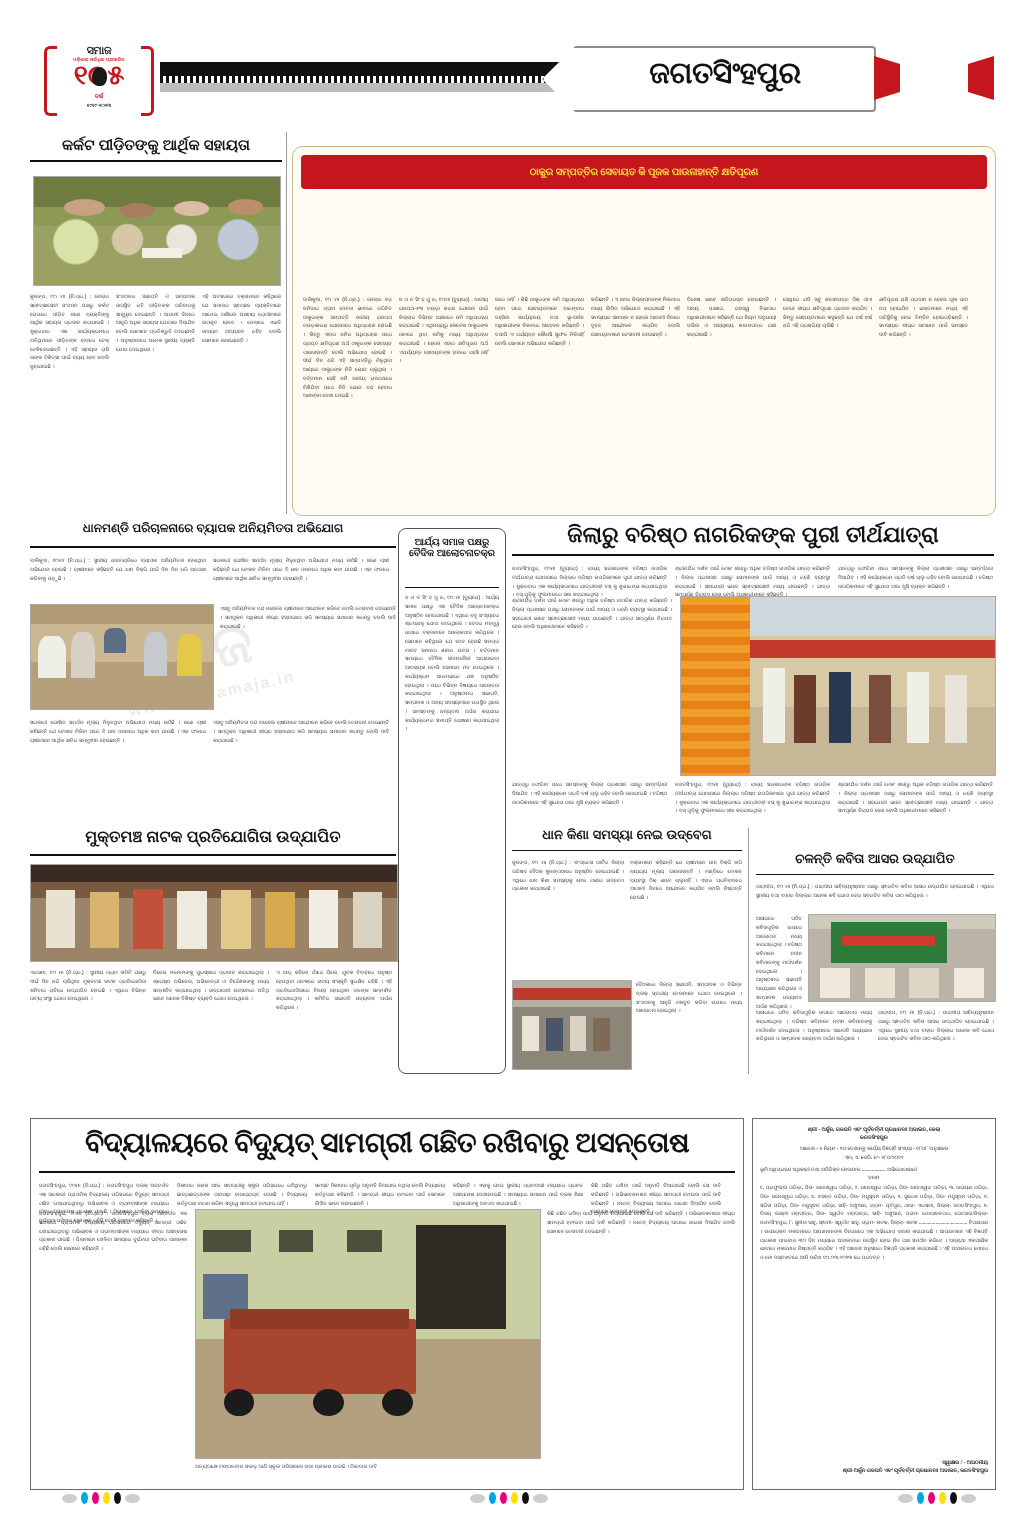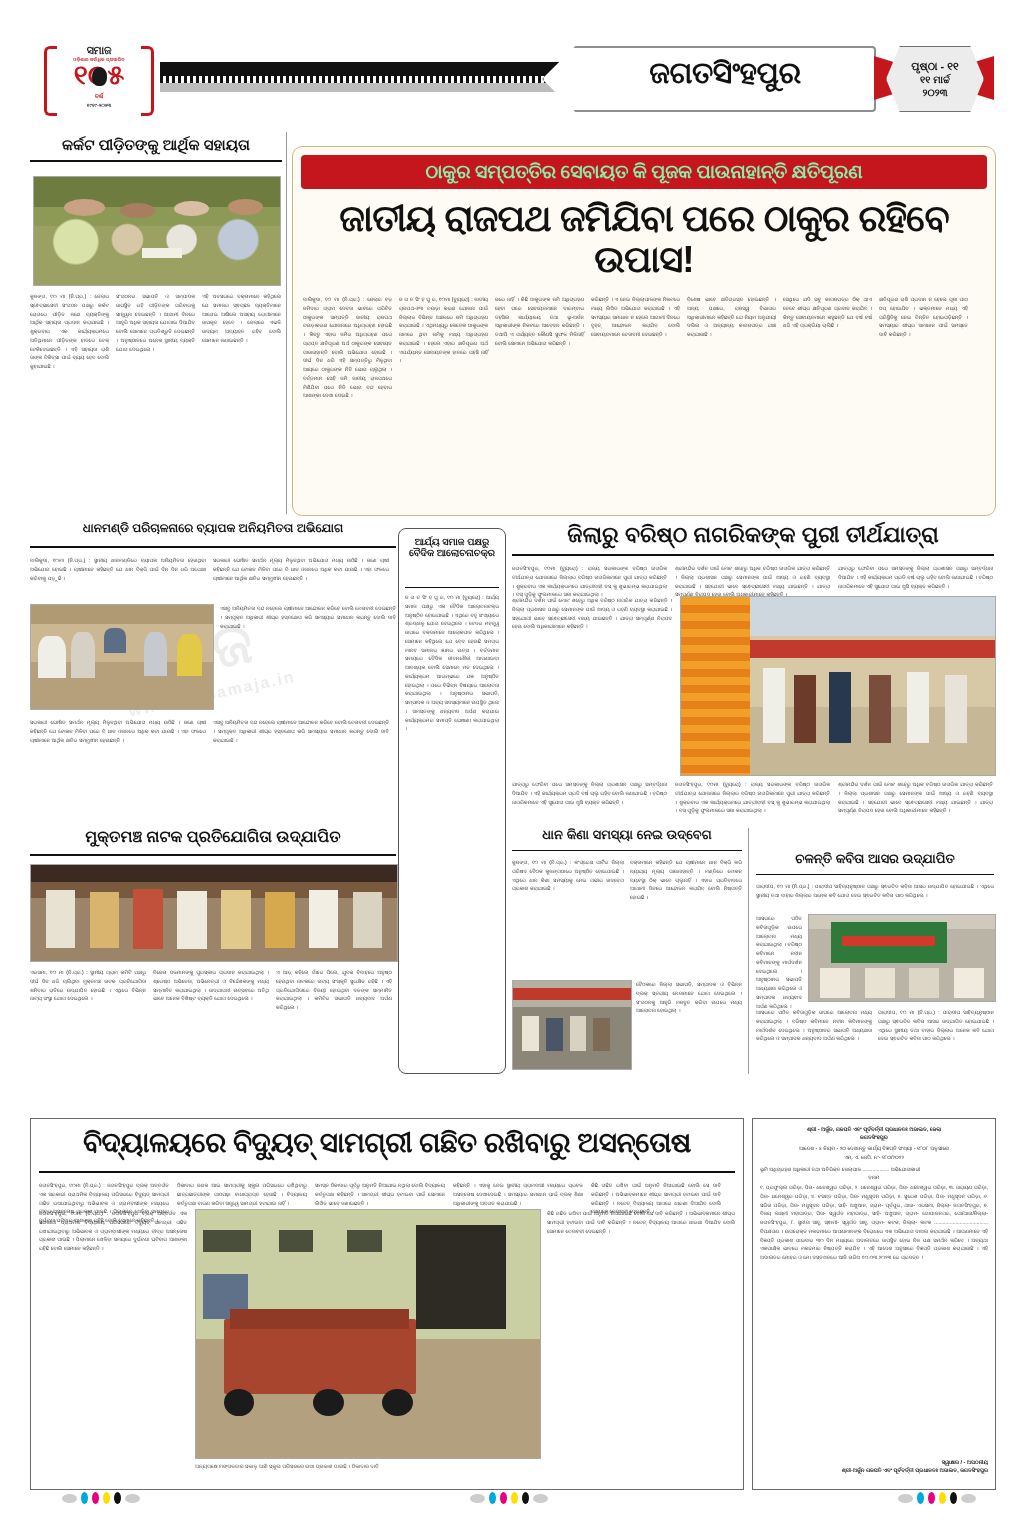--- a/index.html
+++ b/index.html
@@ -38,26 +38,26 @@
   .datebox .d3{font-size:10px;font-weight:bold;color:#111;}
 
   
   .hl{font-weight:bold;color:#111;text-align:center;line-height:1.15;}
   .rule{background:#111;}
   .photo{background:#cfcfcf;position:relative;overflow:hidden;border:.5px solid #aaa;}
   .cap{font-size:5.2px;color:#333;line-height:1.5;text-align:justify;}
   .body{font-size:5.1px;color:#1b1b1b;line-height:1.72;text-align:justify;
         hyphens:auto;word-spacing:.2px;}
   .colrule{position:absolute;width:.6px;background:#9a9a9a;}
-  .box{position:absolute;border:1px solid #6a6a6a;}
+  .box{position:absolute;border:1px solid #6a6a6a;font-family:Liberation Serif, serif;}
 
   
   .lead-wrap{position:absolute;left:292px;top:146px;width:702px;height:368px;border:1px solid #cbb98a;border-radius:10px;background:#fdfbf3;}
   .kicker{position:absolute;left:8px;top:8px;width:686px;height:34px;background:#c4161c;border-radius:4px;display:flex;align-items:center;justify-content:center;}
-  .kicker span{font-size:19px;font-weight:bold;color:#86efac;letter-spacing:-.2px;font-family:Liberation Serif, serif;}
+  .kicker span{font-size:10px;font-weight:bold;color:#fde047;letter-spacing:-.2px;}
   .big-hl{position:absolute;left:8px;top:52px;width:686px;font-size:37px;font-weight:bold;color:#111;text-align:center;letter-spacing:-1px;line-height:1.1;}
 
   
   .regmark{position:absolute;bottom:16px;display:flex;gap:4px;align-items:center;}
   .regmark i{display:block;width:11px;height:11px;border-radius:50%;}
   .regmark i.e{width:15px;height:9px;background:#cdcdcd;border-radius:50%;}
   .regmark i.c{width:7px;height:12px;background:#00a7e1;}
   .regmark i.m{width:7px;height:12px;background:#e6007e;}
   .regmark i.y{width:7px;height:12px;background:#ffde00;}
   .regmark i.k{width:7px;height:12px;background:#111;}
@@ -87,25 +87,20 @@
     <div class="mbar"></div>
     <div class="mbar2"></div>
     <div class="mbar3"></div>
     <div class="mtip"></div>
     <div class="mplate"></div>
     <div class="mtitle">ଜଗତସିଂହପୁର</div>
 
     <div class="datebox">
       <div class="redl"></div>
       <div class="redr"></div>
-      <div class="hex">
-        <div class="d1">ପୃଷ୍ଠା - ୧୧</div>
-        <div class="d2">୧୧ ମାର୍ଚ୍ଚ</div>
-        <div class="d3">୨୦୨୩</div>
-      </div>
     </div>
   </div>
 
   <div class="wmark">
     <span>ସମାଜ</span>
     <small>www.thesamaja.in</small>
   </div>
 
   <div style="position:absolute;left:30px;top:132px;width:252px;height:380px;">
     <div class="hl" style="font-size:15px;padding-top:4px;">କର୍କଟ ପୀଡ଼ିତଙ୍କୁ ଆର୍ଥିକ ସହାୟତା</div>
@@ -130,21 +125,20 @@
       <div class="body" style="width:79px;">ସଂଗଠନର ସଭାପତି ଓ ସମ୍ପାଦକ ଉପସ୍ଥିତ ରହି ପୀଡ଼ିତଙ୍କ ପରିବାରକୁ ସାନ୍ତ୍ୱନା ଦେଇଛନ୍ତି । ଆଗାମୀ ଦିନରେ ଆହୁରି ଅଧିକ ସହାୟତା ଯୋଗାଇ ଦିଆଯିବ ବୋଲି ସେମାନେ ପ୍ରତିଶ୍ରୁତି ଦେଇଛନ୍ତି । ଅନୁଷ୍ଠାନରେ ଅନେକ ସ୍ଥାନୀୟ ବ୍ୟକ୍ତି ଯୋଗ ଦେଇଥିଲେ ।</div>
       <div class="body" style="width:79px;">ଏହି ଅବସରରେ ବକ୍ତାମାନେ କହିଥିଲେ ଯେ ସମାଜର ସ୍ଵଚ୍ଛଳ ବ୍ୟକ୍ତିମାନେ ଆଗେଇ ଆସିଲେ ଅସହାୟ ରୋଗୀମାନେ ଉପକୃତ ହେବେ । ଜେଲାରେ ଏଭଳି ଉଦ୍ୟମ ଅବ୍ୟାହତ ରହିବ ବୋଲି ସେମାନେ ଜଣାଇଛନ୍ତି ।</div>
     </div>
   </div>
   <div class="colrule" style="left:286px;top:132px;height:382px;"></div>
 
   <div class="lead-wrap">
     <div class="kicker">
       <span>ଠାକୁର ସମ୍ପତ୍ତିର ସେବାୟତ କି ପୂଜକ ପାଉନାହାନ୍ତି କ୍ଷତିପୂରଣ</span>
     </div>
-    <div class="big-hl">ଜାତୀୟ ରାଜପଥ ଜମିଯିବା ପରେ ଠାକୁର ରହିବେ ଉପାସ!</div>
 
     <div style="position:absolute;left:10px;top:148px;width:682px;display:flex;gap:7px;">
       <div class="body" style="width:89px;">ବାଲିକୁଦା, ୧୦ ମା (ନି.ପ୍ର.) : ଜେଲାର ବଡ଼ ଜମିଦାର ଗ୍ରାମ ଦେବତା ଭାବରେ ପରିଚିତ ଠାକୁରଙ୍କ ସମ୍ପତ୍ତି ଜାତୀୟ ରାଜପଥ ଚଉଡ଼ାକରଣ ଯୋଜନାରେ ଅଧିଗ୍ରହଣ ହୋଇଛି । କିନ୍ତୁ ଏହାର ଜମିର ଅଧିଗ୍ରହଣ ପରେ ପ୍ରାପ୍ତ କ୍ଷତିପୂରଣ ଅର୍ଥ ଠାକୁରଙ୍କ ସେବାୟତ ପାଉନାହାନ୍ତି ବୋଲି ଅଭିଯୋଗ ହୋଇଛି । ଦୀର୍ଘ ଦିନ ଧରି ଏହି ସମ୍ପତ୍ତିରୁ ମିଳୁଥିବା ଆୟରେ ଠାକୁରଙ୍କ ନିତି ଭୋଗ ଚାଲୁଥିଲା । ବର୍ତ୍ତମାନ ସେହି ଜମି ଜାତୀୟ ରାଜପଥରେ ମିଶିଯିବା ପରେ ନିତି ଭୋଗ ବନ୍ଦ ହେବାର ଆଶଙ୍କା ଦେଖା ଦେଇଛି ।</div>
       <div class="body" style="width:89px;">ଜ ଗ ତ ସିଂ ହ ପୁ ର, ୧୦ମା (ବୁ୍ୟରୋ) : ଜାତୀୟ ରାଜପଥ-୫୩ ଚଉଡ଼ା କରଣ ଯୋଜନା ପାଇଁ ଜିଲ୍ଲାର ବିଭିନ୍ନ ଅଞ୍ଚଳରେ ଜମି ଅଧିଗ୍ରହଣ କରାଯାଇଛି । ଏଥିମଧ୍ୟରୁ କେତେକ ଠାକୁରଙ୍କ ନାମରେ ଥିବା ଜମିକୁ ମଧ୍ୟ ଅଧିଗ୍ରହଣ କରାଯାଇଛି । ହେଲେ ଏହାର କ୍ଷତିପୂରଣ ଅର୍ଥ ଏପର୍ଯ୍ୟନ୍ତ ସେବାୟତଙ୍କ ହାତରେ ପହଞ୍ଚି ନାହିଁ ।</div>
       <div class="body" style="width:89px;">ଜରେ ନାହିଁ । କିଛି ଠାକୁରଙ୍କ ଜମି ଅଧିଗ୍ରହଣ ହେବା ପରେ ସେବାୟତମାନେ ବାରମ୍ବାର ତହସିଲ କାର୍ଯ୍ୟାଳୟ ତଥା ଭୂ-ଅର୍ଜନ ଅଧିକାରୀଙ୍କ ନିକଟରେ ଆବେଦନ କରିଛନ୍ତି । ତଥାପି ଏ ପର୍ଯ୍ୟନ୍ତ କୌଣସି ସୁଫଳ ମିଳିନାହିଁ ବୋଲି ସେମାନେ ଅଭିଯୋଗ କରିଛନ୍ତି ।</div>
       <div class="body" style="width:89px;">କରିଛନ୍ତି । ଏ ନେଇ ଜିଲ୍ଲାପାଳଙ୍କ ନିକଟରେ ମଧ୍ୟ ଲିଖିତ ଅଭିଯୋଗ କରାଯାଇଛି । ଏହି ସମସ୍ୟାର ସମାଧାନ ନ ହେଲେ ଆଗାମୀ ଦିନରେ ବୃହତ୍ ଆନ୍ଦୋଳନ କରାଯିବ ବୋଲି ସେବାୟତମାନେ ଚେତାବନୀ ଦେଇଛନ୍ତି ।</div>
       <div class="body" style="width:89px;">ବିଶେଷ ଭାବେ କ୍ଷତିଗ୍ରସ୍ତ ହୋଇଛନ୍ତି । ଅନ୍ୟ ପକ୍ଷରେ, ରାଜସ୍ୱ ବିଭାଗର ଅଧିକାରୀମାନେ କହିଛନ୍ତି ଯେ ନିୟମ ଅନୁଯାୟୀ ଦଲିଲ ଓ ଅନ୍ୟାନ୍ୟ କାଗଜପତ୍ର ଯାଞ୍ଚ କରାଯାଉଛି ।</div>
       <div class="body" style="width:89px;">ସେଥିରେ ଯଦି ସବୁ କାଗଜପତ୍ର ଠିକ୍ ଥାଏ ତେବେ ଶୀଘ୍ର କ୍ଷତିପୂରଣ ପ୍ରଦାନ କରାଯିବ । କିନ୍ତୁ ସେବାୟତମାନେ କହୁଛନ୍ତି ଯେ ବର୍ଷ ବର୍ଷ ଧରି ଏହି ପ୍ରକ୍ରିୟା ଚାଲିଛି ।</div>
       <div class="body" style="width:89px;">କ୍ଷତିପୂରଣ ରାଶି ପ୍ରଦାନ ନ ହେଲେ ପୂଜା ପାଠ ଠପ୍ ହୋଇଯିବ । ଭକ୍ତମାନେ ମଧ୍ୟ ଏହି ପରିସ୍ଥିତିକୁ ନେଇ ଚିନ୍ତିତ ହୋଇପଡ଼ିଛନ୍ତି । ସମସ୍ୟାର ଶୀଘ୍ର ସମାଧାନ ପାଇଁ ସମସ୍ତେ ଦାବି କରିଛନ୍ତି ।</div>
     </div>

